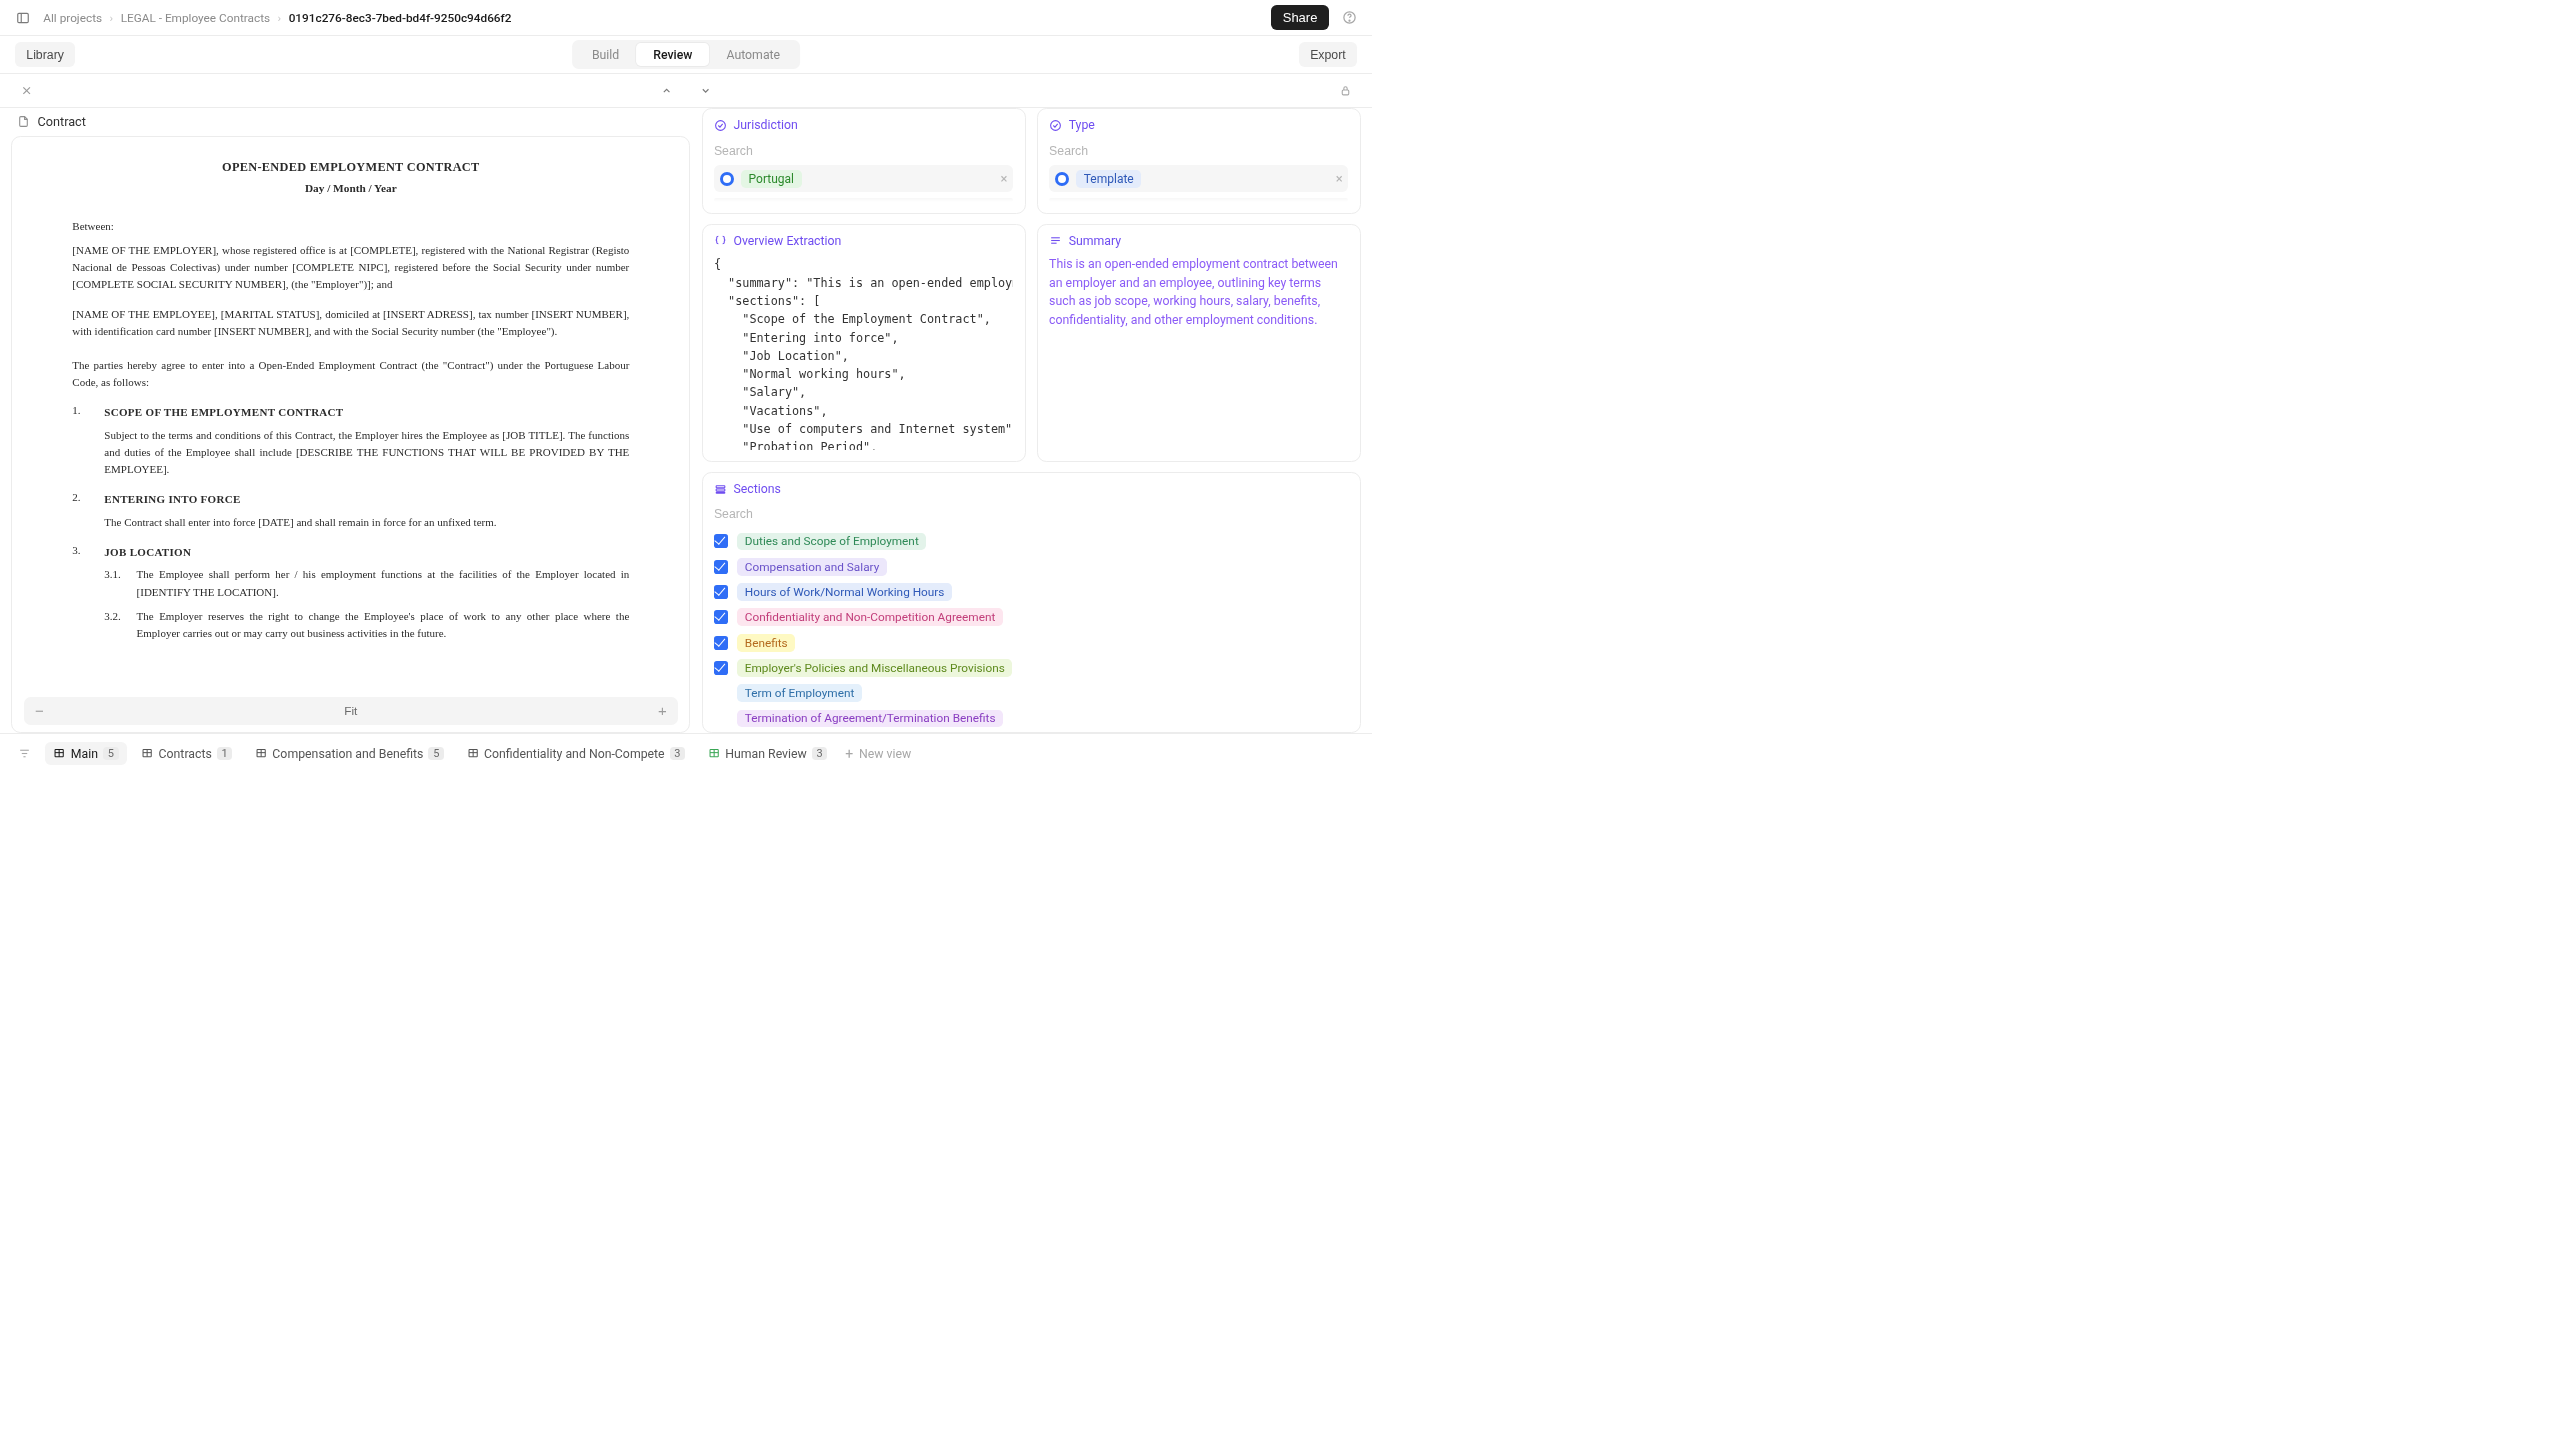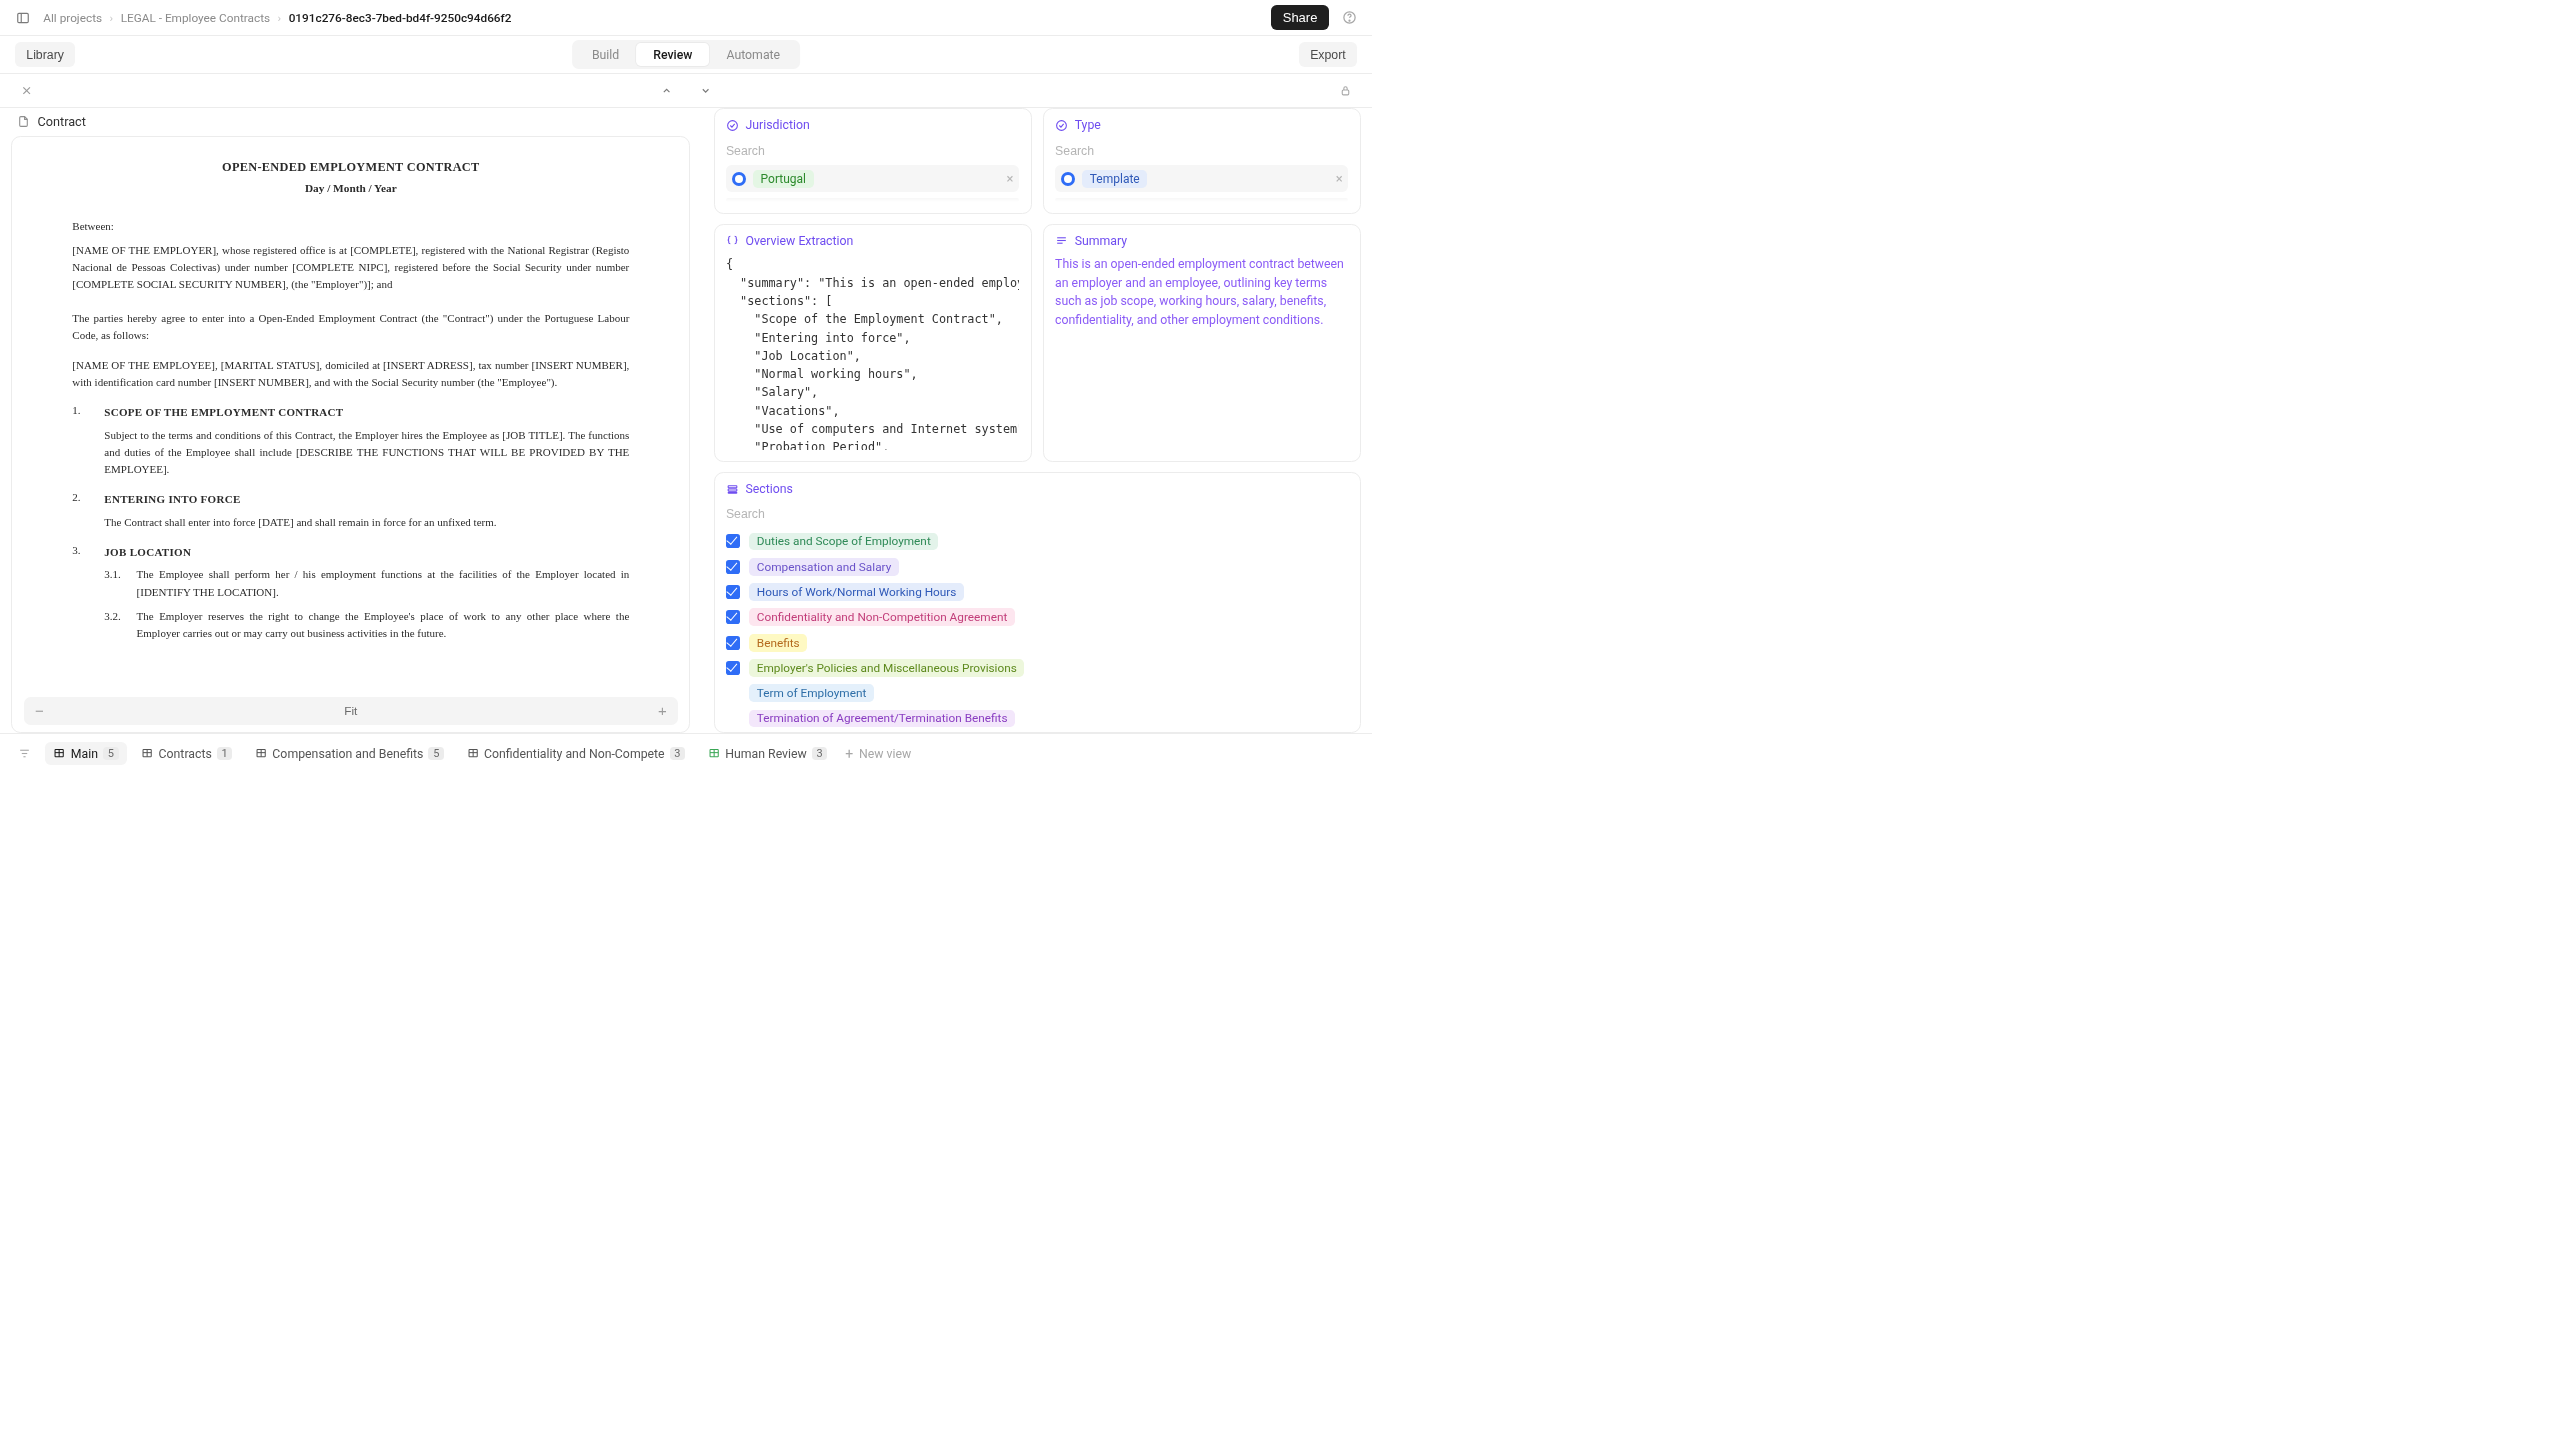--- a/index.html
+++ b/index.html
@@ -67,21 +67,21 @@
   .navrow {
     height:34px; display:flex; align-items:center; padding:0 15px;
     border-bottom:0.9px solid #ececec;
   }
   .navrow .navspacer { flex:1; }
   .chev-pair { display:flex; gap:17px; color:#a7a7a7; }
   .lock-icon { color:#a7a7a7; margin-left:auto; }
 
   
   .main {
-    flex:1; display:flex; gap:12px; overflow:hidden; padding:0 11.3px;
+    flex:1; display:flex; gap:0; overflow:hidden; padding:0 11.3px;
   }
 
   
   .doc-col {
     width:679px; display:flex; flex-direction:column; gap:5.7px;
   }
   .doc-title-row {
     display:flex; align-items:center; gap:7.5px; padding:5.7px 5.7px 1.9px 5.7px;
     color:#333; font-size:12.7px;
   }
@@ -288,22 +288,22 @@
             <path d="M14 3H7a2 2 0 00-2 2v14a2 2 0 002 2h10a2 2 0 002-2V8l-5-5z"></path>
             <polyline points="14 3 14 8 19 8"></polyline>
           </svg>
         <span>Contract</span>
       </div>
       <div class="doc-viewer">
         <div class="doc-h1">OPEN-ENDED EMPLOYMENT CONTRACT</div>
         <div class="doc-date">Day / Month / Year</div>
         <div class="doc-label">Between:</div>
         <div class="doc-para">[NAME OF THE EMPLOYER], whose registered office is at [COMPLETE], registered with the National Registrar (Registo Nacional de Pessoas Colectivas) under number [COMPLETE NIPC], registered before the Social Security under number [COMPLETE SOCIAL SECURITY NUMBER], (the "Employer")]; and</div>
+        <div class="doc-para">[NAME OF THE EMPLOYEE], [MARITAL STATUS], domiciled at [INSERT ADRESS], tax number [INSERT NUMBER], with identification card number [INSERT NUMBER], and with the Social Security number (the "Employee").</div>
         <div class="doc-para" style="margin-top:17px;">The parties hereby agree to enter into a Open-Ended Employment Contract (the "Contract") under the Portuguese Labour Code, as follows:</div>
-        <div class="doc-para">[NAME OF THE EMPLOYEE], [MARITAL STATUS], domiciled at [INSERT ADRESS], tax number [INSERT NUMBER], with identification card number [INSERT NUMBER], and with the Social Security number (the "Employee").</div>
 
         <div class="doc-list">
           <div class="doc-li">
             <div class="num">1.</div>
             <div class="body">
               <span class="head">SCOPE OF THE EMPLOYMENT CONTRACT</span>
               <span>Subject to the terms and conditions of this Contract, the Employer hires the Employee as [JOB TITLE]. The functions and duties of the Employee shall include [DESCRIBE THE FUNCTIONS THAT WILL BE PROVIDED BY THE EMPLOYEE].</span>
             </div>
           </div>
           <div class="doc-li">

